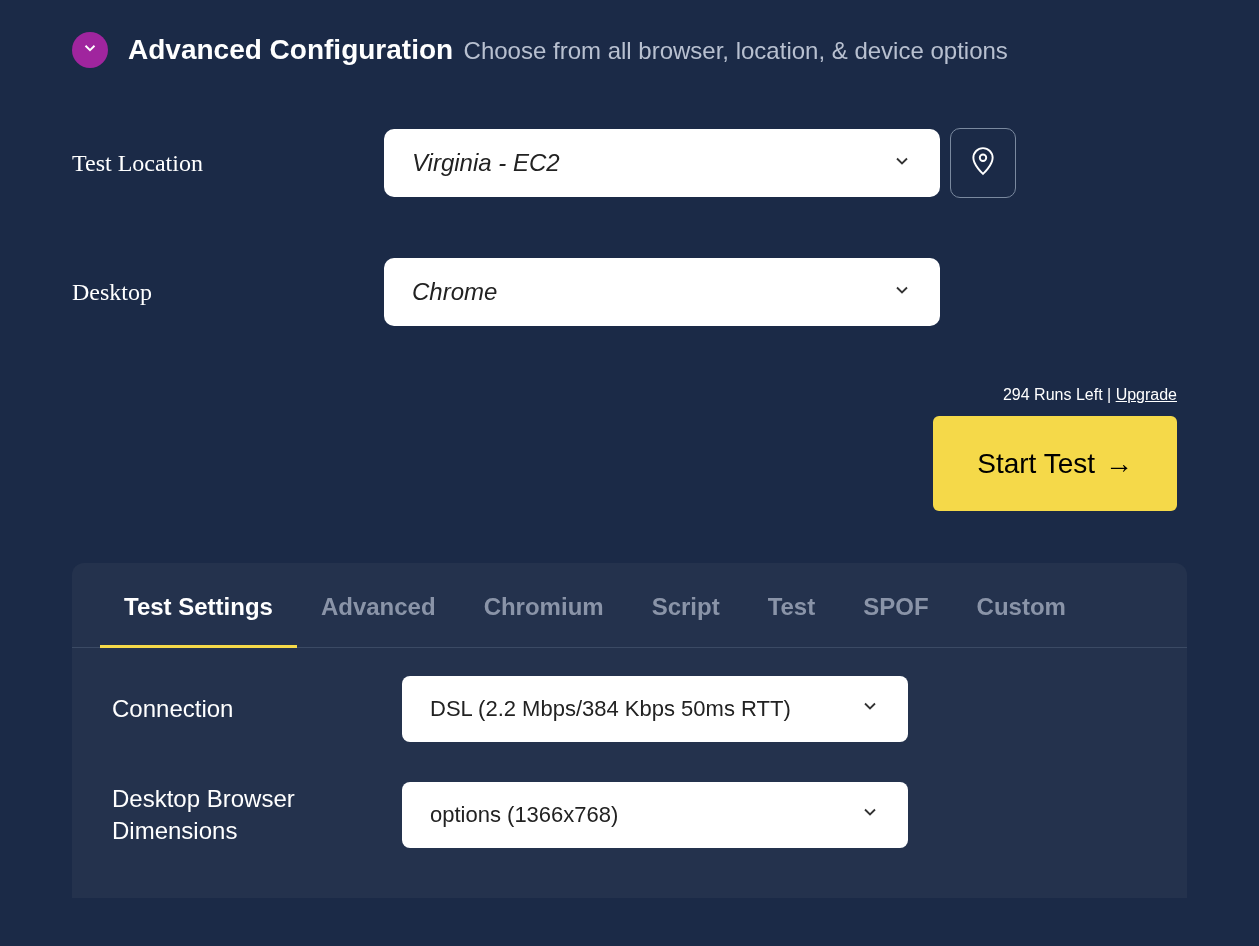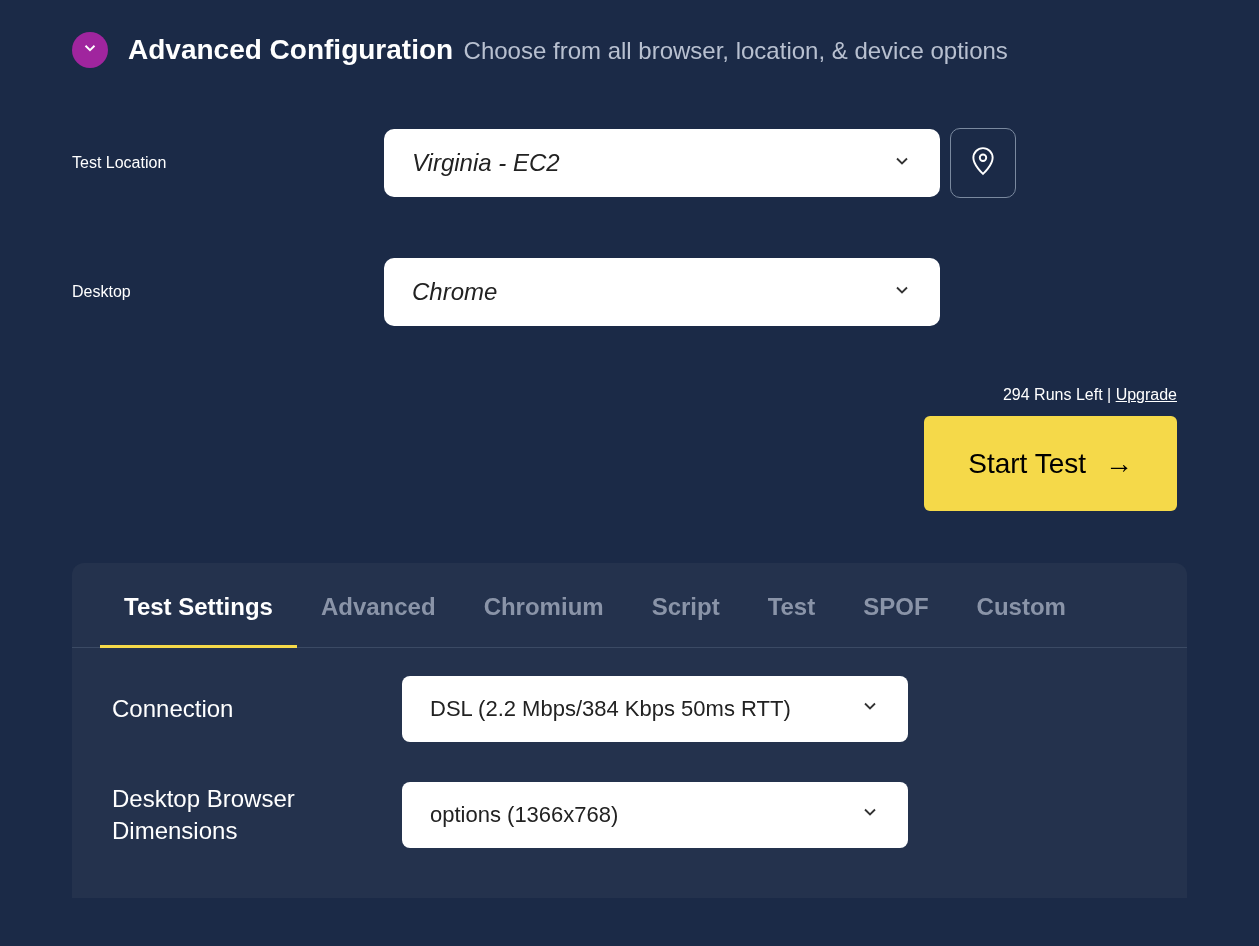--- a/index.html
+++ b/index.html
@@ -64,23 +64,24 @@
 }
 
 
 .form-row {
   display: flex;
   align-items: center;
   margin-bottom: 60px;
 }
 .form-label {
   width: 312px;
-  font-size: 16px;
+  font-size: 24px;
   font-weight: 400;
   flex-shrink: 0;
+  font-family: Liberation Serif, serif;
 }
 .select-wrap {
   position: relative;
   width: 556px;
   font-style: italic;
 }
 .fake-select {
   background: var(--select-bg);
   color: var(--select-text);
   border-radius: 10px;
@@ -128,21 +129,21 @@
   font-size: 16px;
   margin-bottom: 12px;
 }
 .upgrade-link {
   text-decoration: underline;
   cursor: pointer;
 }
 .start-btn {
   display: inline-flex;
   align-items: center;
-  gap: 19px;
+  gap: 10px;
   background: var(--accent-yellow);
   color: #000;
   font-size: 28px;
   height: 95px;
   padding: 0 44px;
   border-radius: 6px;
   cursor: pointer;
   border: none;
 }
 .start-arrow {

